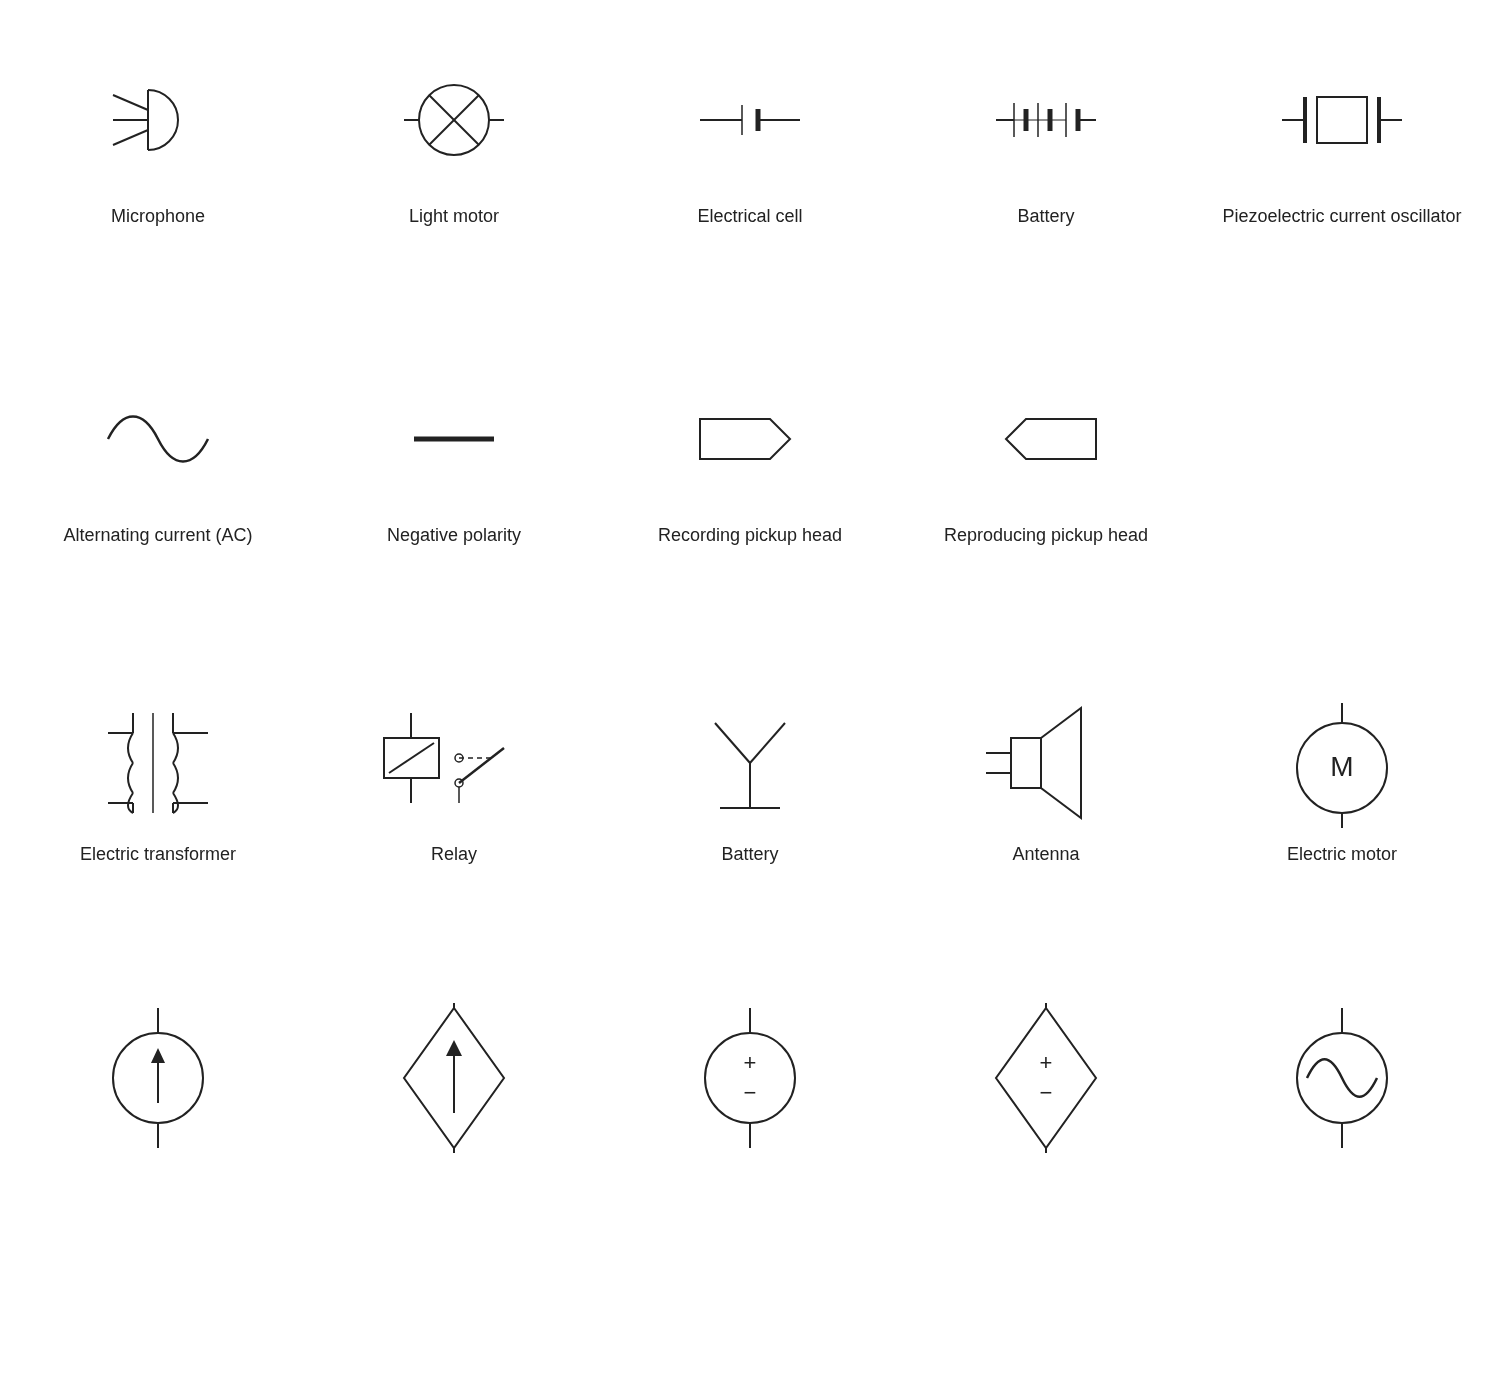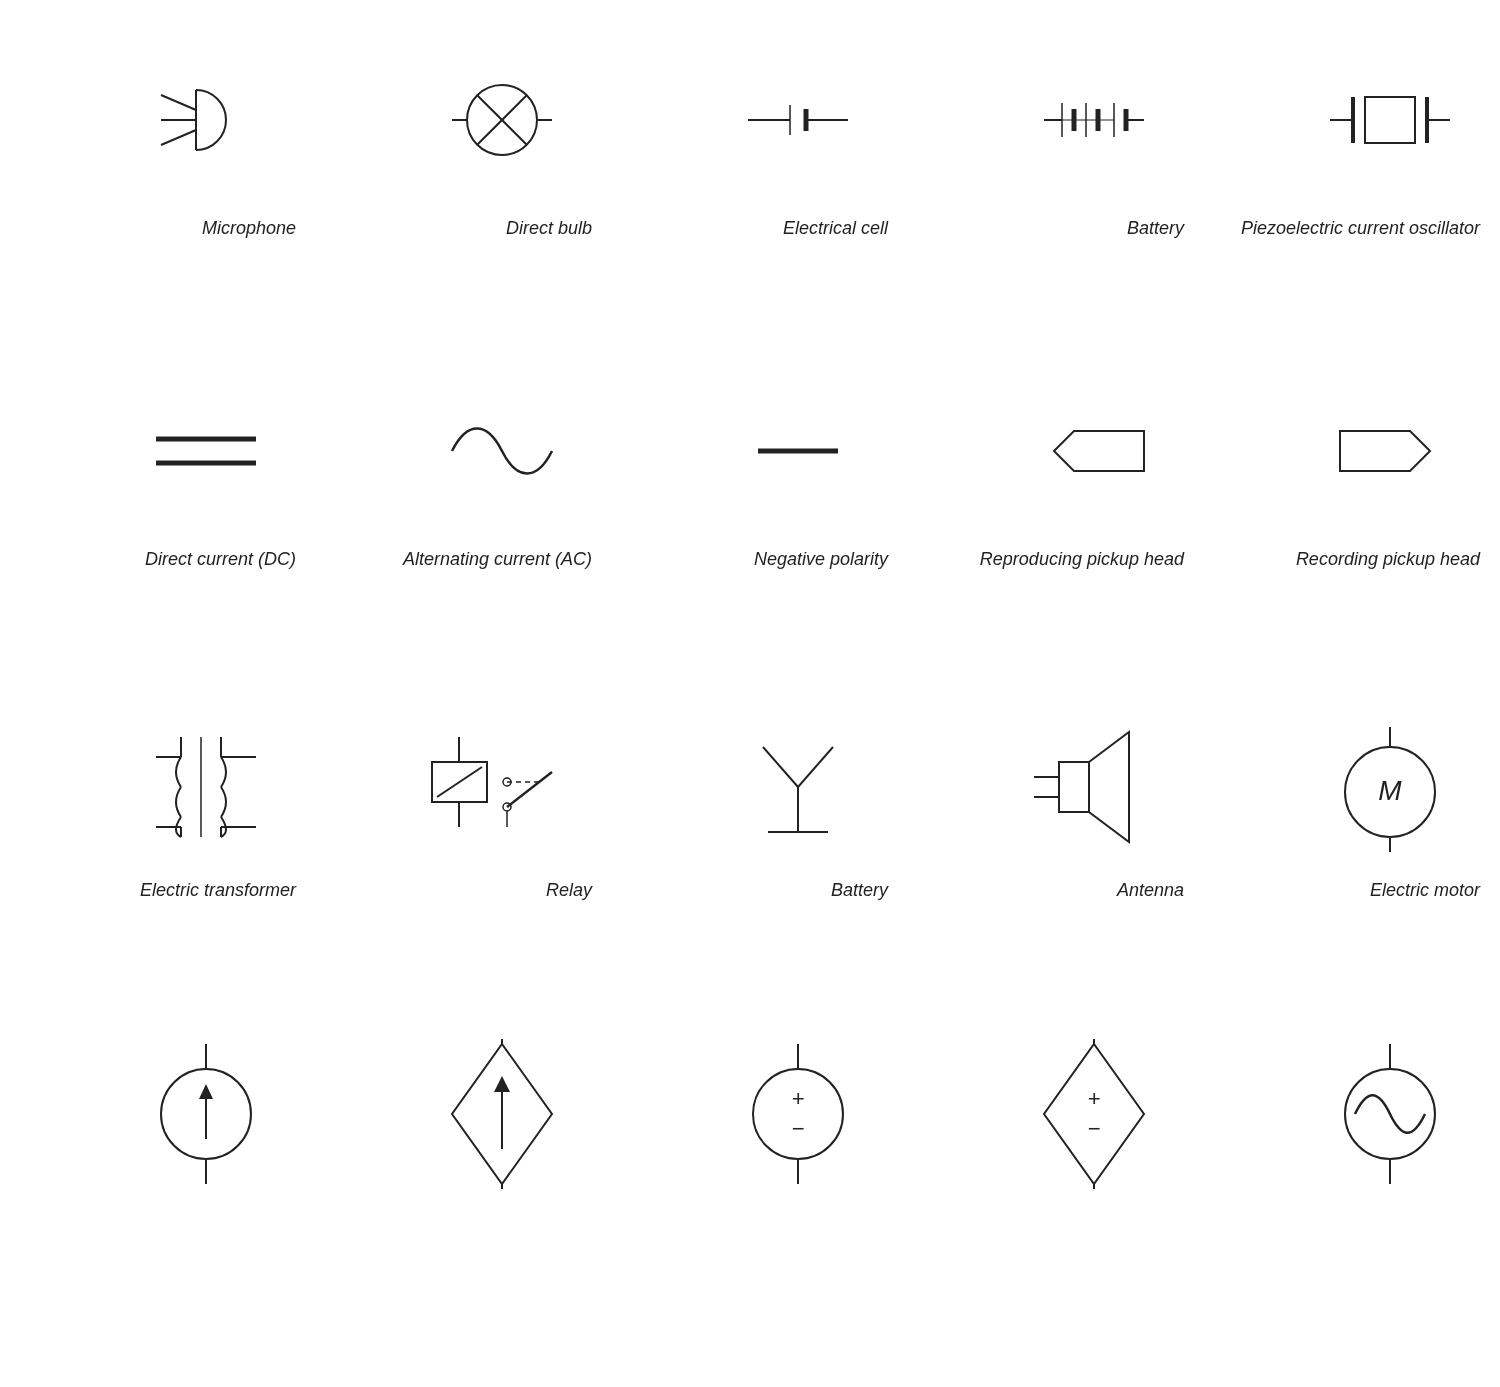--- a/index.html
+++ b/index.html
@@ -13,23 +13,22 @@
     .grid {
       display: grid;
       grid-template-columns: repeat(5, 1fr);
       gap: 60px 20px;
       max-width: 1460px;
       margin: 0 auto;
     }
     .symbol-cell {
       display: flex;
       flex-direction: column;
-      align-items: flex-end;
-      gap: 16px;
-      font-style: italic;
+      align-items: center;
+      gap: 4px;
     }
     .symbol-area {
       width: 180px;
       height: 160px;
       display: flex;
       align-items: center;
       justify-content: center;
     }
     .symbol-label {
       font-size: 18px;
@@ -71,21 +70,21 @@
       <svg width="120" height="110" viewBox="0 0 120 110">
 
         <circle cx="60" cy="55" r="35" fill="none" stroke="#222" stroke-width="2"></circle>
         <line x1="35" y1="30" x2="85" y2="80" stroke="#222" stroke-width="2"></line>
         <line x1="85" y1="30" x2="35" y2="80" stroke="#222" stroke-width="2"></line>
 
         <line x1="10" y1="55" x2="25" y2="55" stroke="#222" stroke-width="2"></line>
         <line x1="95" y1="55" x2="110" y2="55" stroke="#222" stroke-width="2"></line>
       </svg>
     </div>
-    <div class="symbol-label">Direct bulb</div>
+    <div class="symbol-label">Light motor</div>
   </div>
 
   <div class="symbol-cell">
     <div class="symbol-area">
       <svg width="120" height="110" viewBox="0 0 120 110">
 
         <line x1="10" y1="55" x2="52" y2="55" stroke="#222" stroke-width="2"></line>
 
         <line x1="52" y1="40" x2="52" y2="70" stroke="#222" stroke-width="1.5"></line>
 
@@ -136,31 +135,20 @@
 
         <line x1="102" y1="65" x2="125" y2="65" stroke="#222" stroke-width="2"></line>
       </svg>
     </div>
     <div class="symbol-label">Piezoelectric
 current oscillator</div>
   </div>
 
   <div class="row-separator"></div>
 
-  <div class="symbol-cell">
-    <div class="symbol-area">
-      <svg width="130" height="80" viewBox="0 0 130 80">
-
-        <line x1="15" y1="28" x2="115" y2="28" stroke="#222" stroke-width="5"></line>
-        <line x1="15" y1="52" x2="115" y2="52" stroke="#222" stroke-width="5"></line>
-      </svg>
-    </div>
-    <div class="symbol-label">Direct
-current (DC)</div>
-  </div>
 
 
   <div class="symbol-cell">
     <div class="symbol-area">
       <svg width="130" height="80" viewBox="0 0 130 80">
 
         <path d="M15 40 C30 10, 50 10, 65 40 S100 70, 115 40" fill="none" stroke="#222" stroke-width="2.5"></path>
       </svg>
     </div>
     <div class="symbol-label">Alternating
@@ -176,36 +164,36 @@
       </svg>
     </div>
     <div class="symbol-label">Negative
 polarity</div>
   </div>
 
   <div class="symbol-cell">
     <div class="symbol-area">
       <svg width="120" height="80" viewBox="0 0 120 80">
 
-        <polygon points="110,20 40,20 20,40 40,60 110,60" fill="none" stroke="#222" stroke-width="2"></polygon>
-      </svg>
-    </div>
-    <div class="symbol-label">Reproducing
+        <polygon points="10,20 80,20 100,40 80,60 10,60" fill="none" stroke="#222" stroke-width="2"></polygon>
+      </svg>
+    </div>
+    <div class="symbol-label">Recording
 pickup
 head</div>
   </div>
 
   <div class="symbol-cell">
     <div class="symbol-area">
       <svg width="120" height="80" viewBox="0 0 120 80">
 
-        <polygon points="10,20 80,20 100,40 80,60 10,60" fill="none" stroke="#222" stroke-width="2"></polygon>
-      </svg>
-    </div>
-    <div class="symbol-label">Recording
+        <polygon points="110,20 40,20 20,40 40,60 110,60" fill="none" stroke="#222" stroke-width="2"></polygon>
+      </svg>
+    </div>
+    <div class="symbol-label">Reproducing
 pickup
 head</div>
   </div>
 
   <div class="row-separator"></div>
 
   <div class="symbol-cell">
     <div class="symbol-area">
       <svg width="160" height="150" viewBox="0 0 160 150">
 

